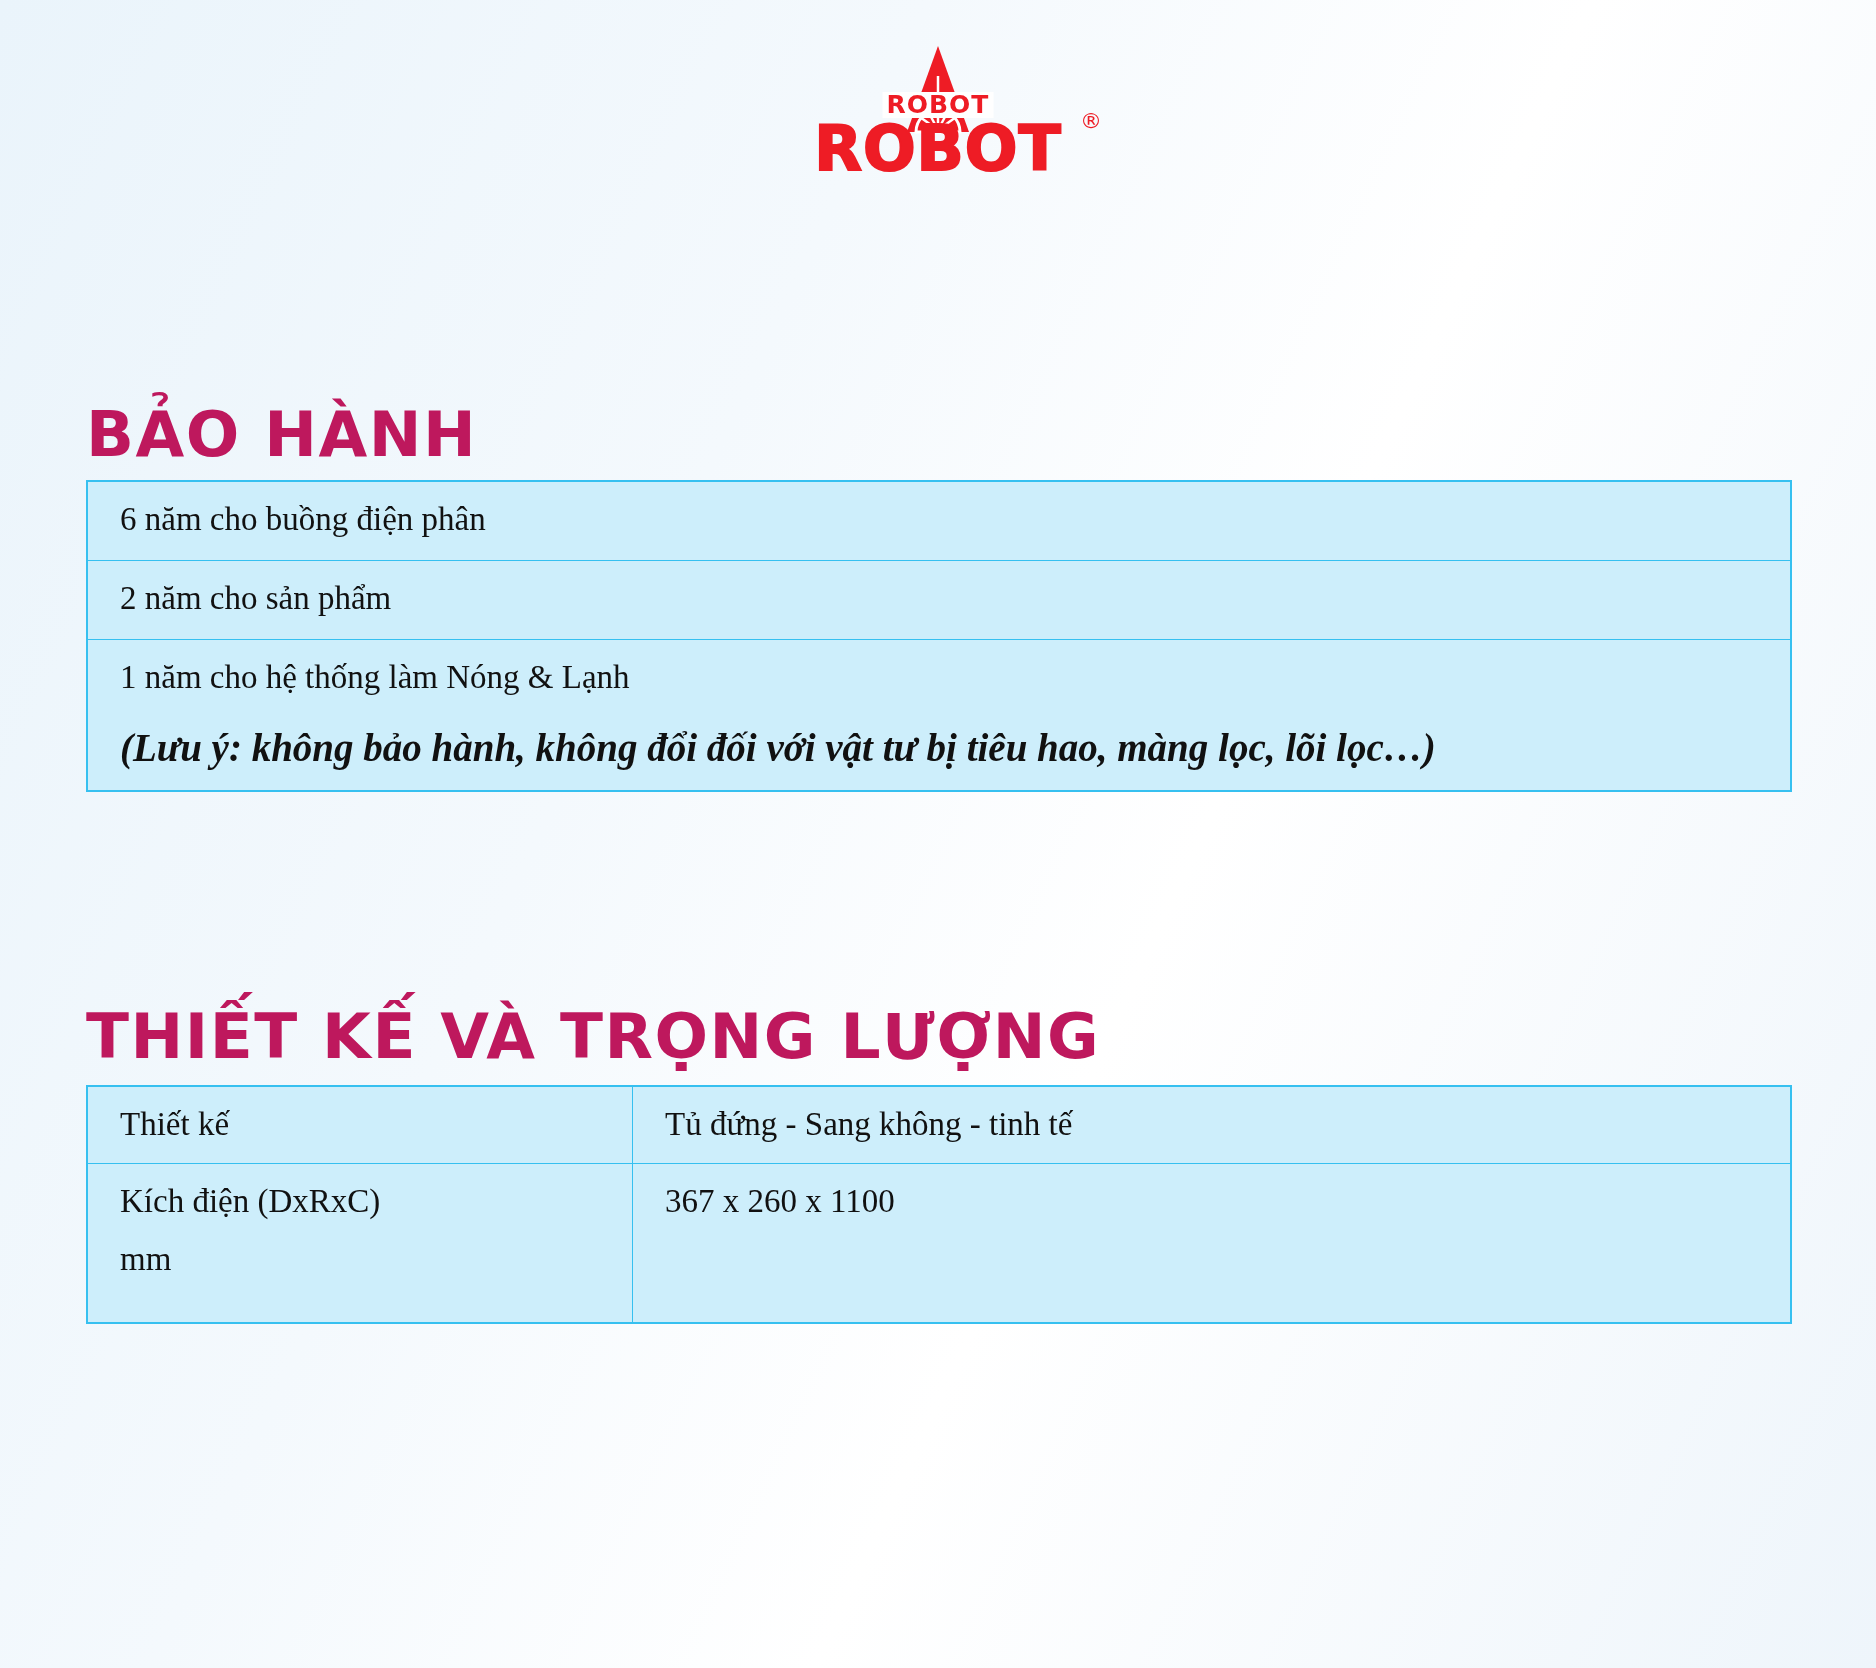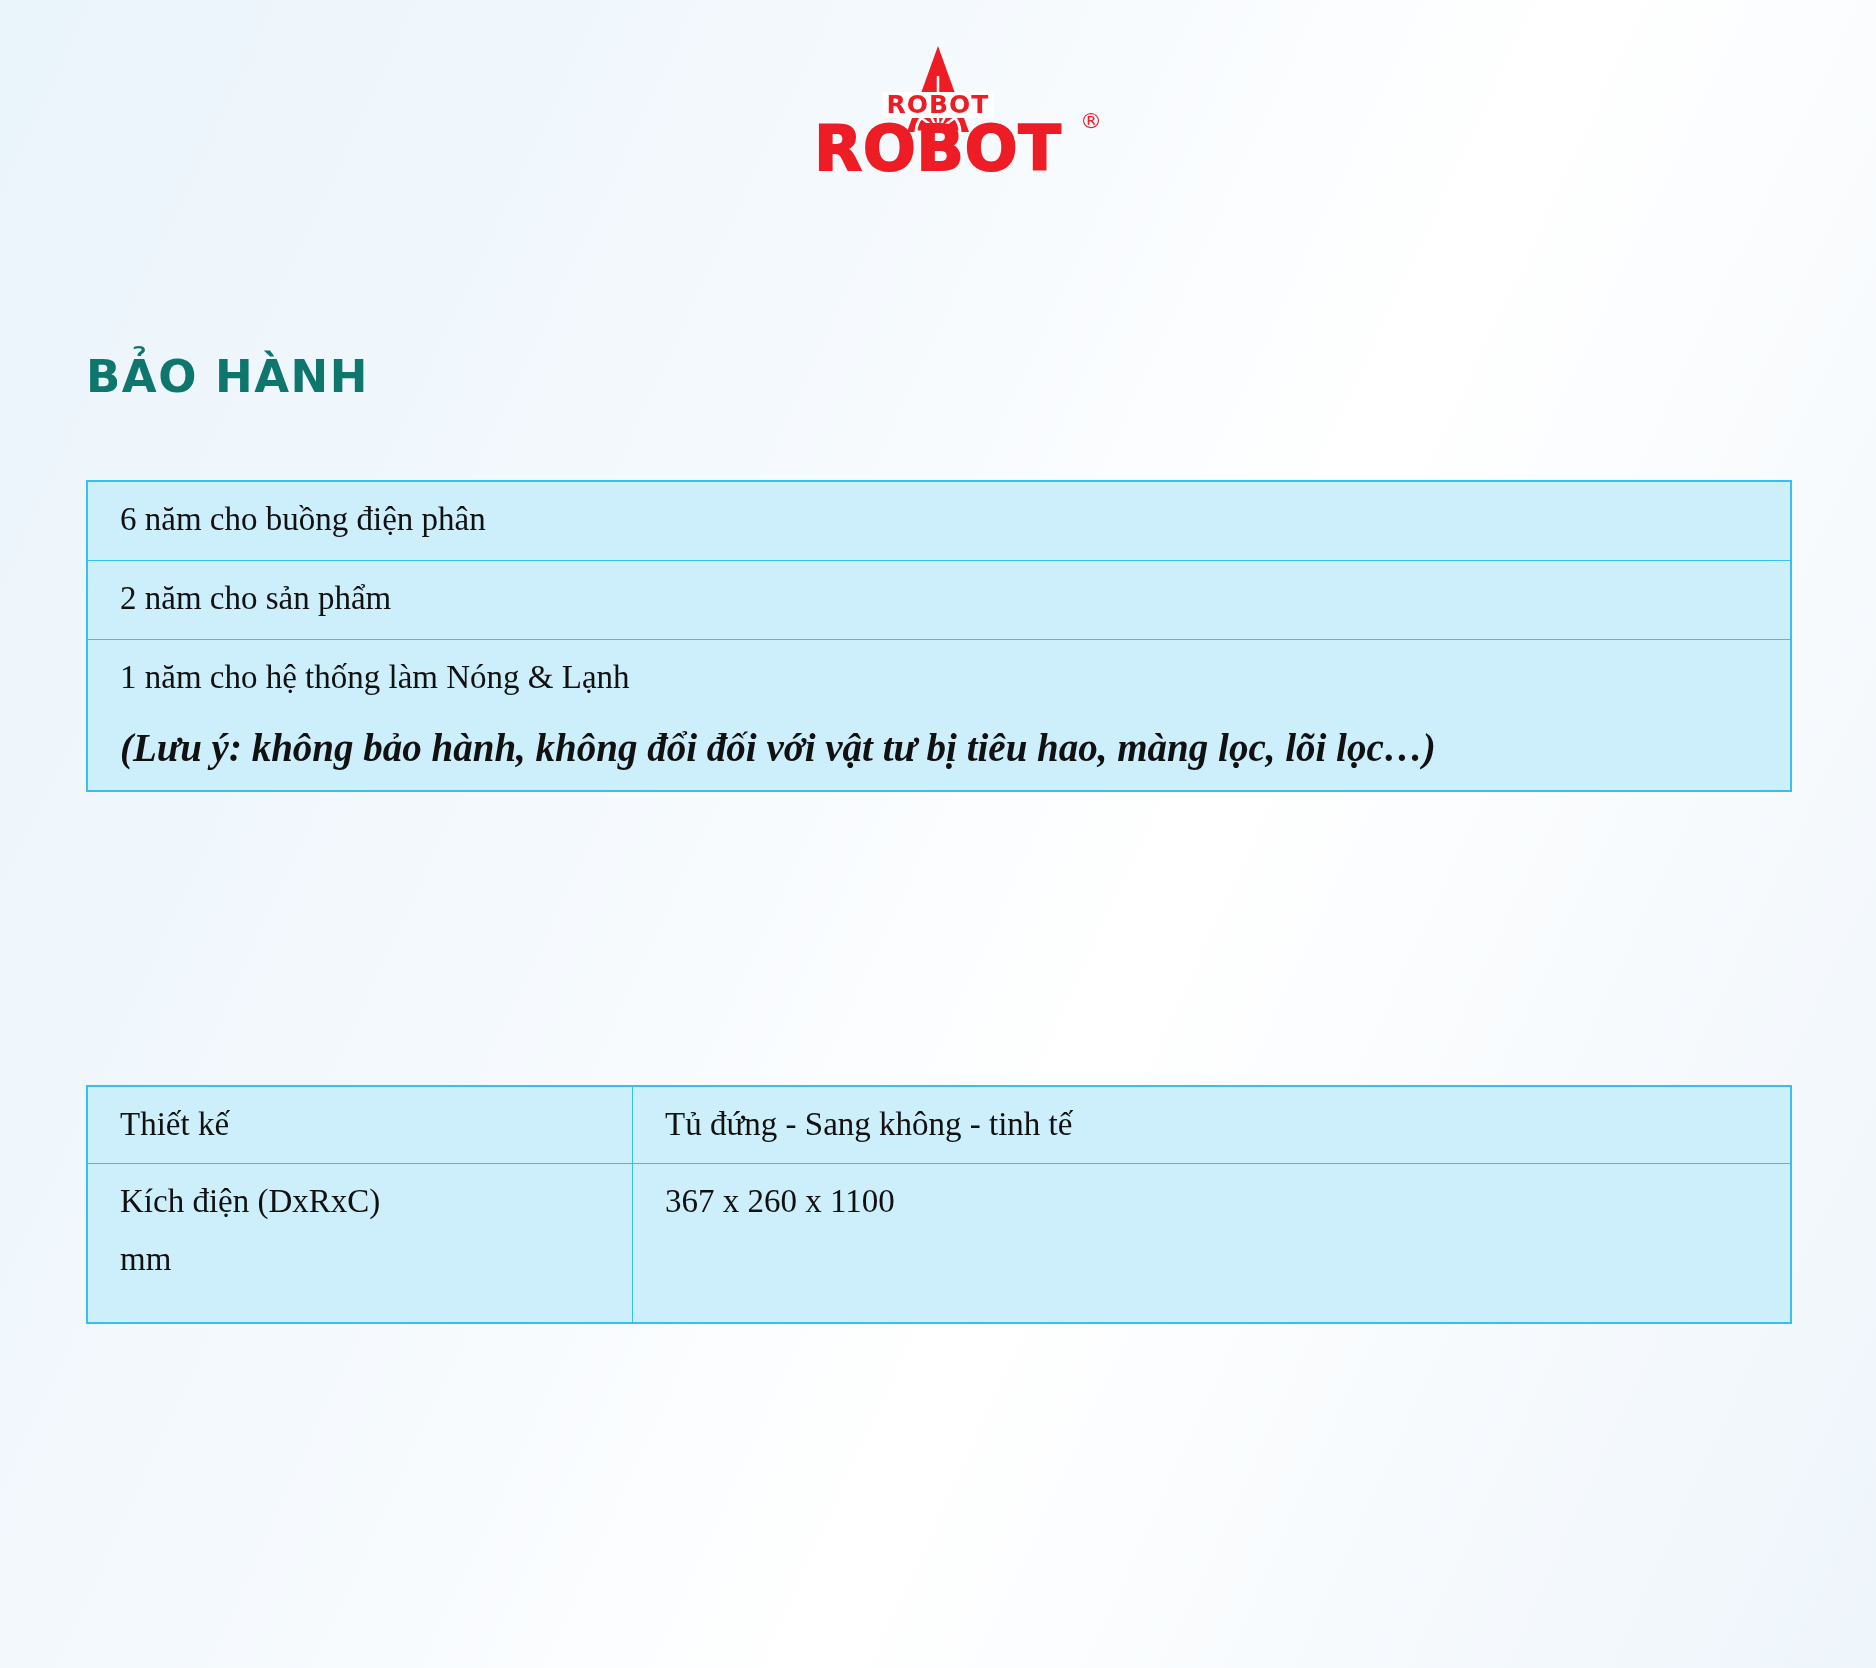--- a/index.html
+++ b/index.html
@@ -81,24 +81,25 @@
     font-family: "DejaVu Sans", sans-serif;
     font-size: 22px;
     color: #ee1c25;
   }
 
   
   .section-title {
     position: absolute;
     font-family: "DejaVu Sans", sans-serif;
     font-weight: bold;
-    font-size: 45px;
+    font-size: 63px;
     letter-spacing: 1.5px;
-    color: #0f766e;
+    color: #be185d;
     white-space: nowrap;
+    margin-top: 48px;
   }
   #title-warranty { left: 86px; top: 350px; }
   #title-design   { left: 86px; top: 952px; }
 
   
   table.spec {
     position: absolute;
     border-collapse: collapse;
     background: #cdeefb;
     border: 2px solid #36c0f0;
@@ -181,20 +182,21 @@
       </tr>
       <tr>
         <td>
           <span>1 năm cho hệ thống làm Nóng &amp; Lạnh</span>
           <span class="note">(Lưu ý: không bảo hành, không đổi đối với vật tư bị tiêu hao, màng lọc, lõi lọc…)</span>
         </td>
       </tr>
     </tbody>
   </table>
 
+  <div class="section-title" id="title-design">THIẾT KẾ VÀ TRỌNG LƯỢNG</div>
 
   <table class="spec" id="design-table">
     <tbody>
       <tr>
         <td class="label">Thiết kế</td>
         <td>Tủ đứng  -  Sang không - tinh tế</td>
       </tr>
       <tr>
         <td class="label tall">
           <span>Kích điện (DxRxC)</span>

